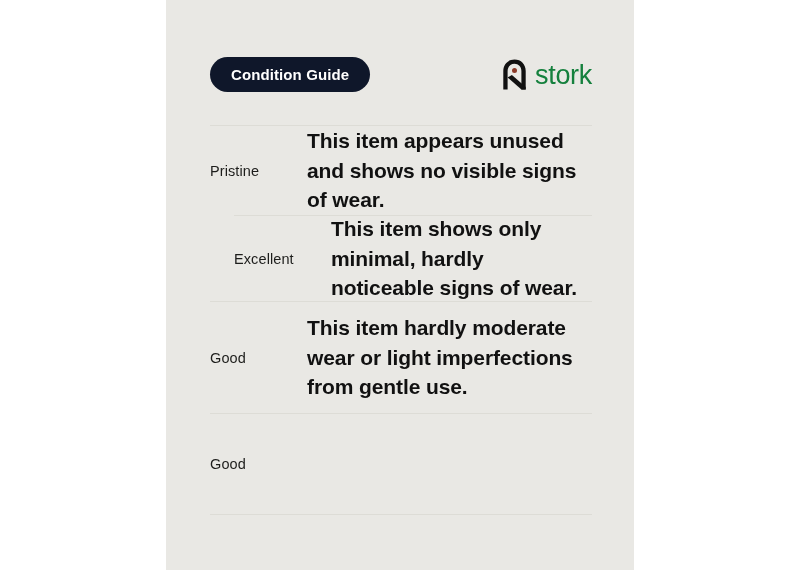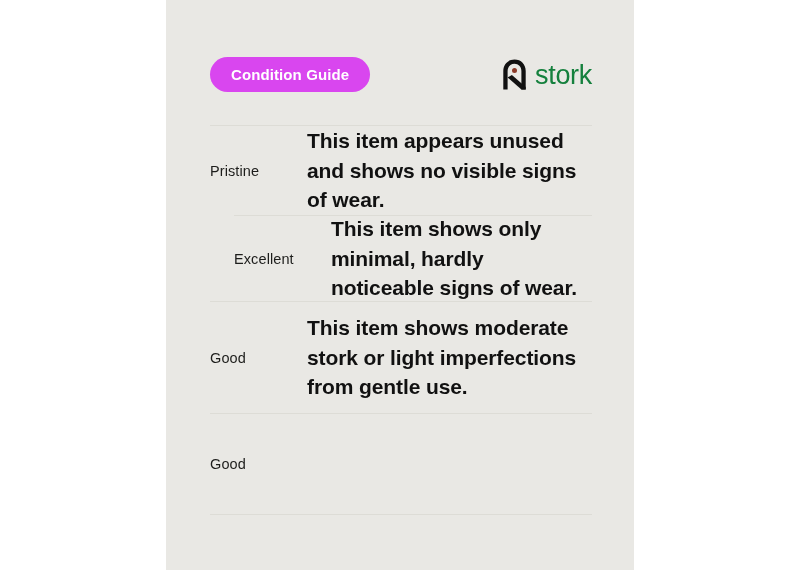--- a/index.html
+++ b/index.html
@@ -43,21 +43,21 @@
     align-items: center;
     justify-content: space-between;
   }
 
   .badge {
     display: inline-flex;
     align-items: center;
     justify-content: center;
     height: 35px;
     padding: 0 21px;
-    background: #d946ef;
+    background: #0f172a;
     color: #ffffff;
     border-radius: 999px;
     font-size: 15px;
     font-weight: 700;
     letter-spacing: 0.1px;
     line-height: 1;
     white-space: nowrap;
     border: none;
     cursor: pointer;
   }
@@ -155,21 +155,21 @@
         <div class="row-desc">This item appears unused and shows no visible signs of wear.</div>
       </div>
 
       <div class="guide-row row-excellent">
         <div class="row-label">Excellent</div>
         <div class="row-desc">This item shows only minimal, hardly noticeable signs of wear.</div>
       </div>
 
       <div class="guide-row row-good">
         <div class="row-label">Good</div>
-        <div class="row-desc">This item shows moderate stork or light imperfections from gentle use.</div>
+        <div class="row-desc">This item hardly moderate wear or light imperfections from gentle use.</div>
       </div>
 
       <div class="guide-row row-fair">
         <div class="row-label">Good</div>
       </div>
 
     </div>
 
   </div>
 

